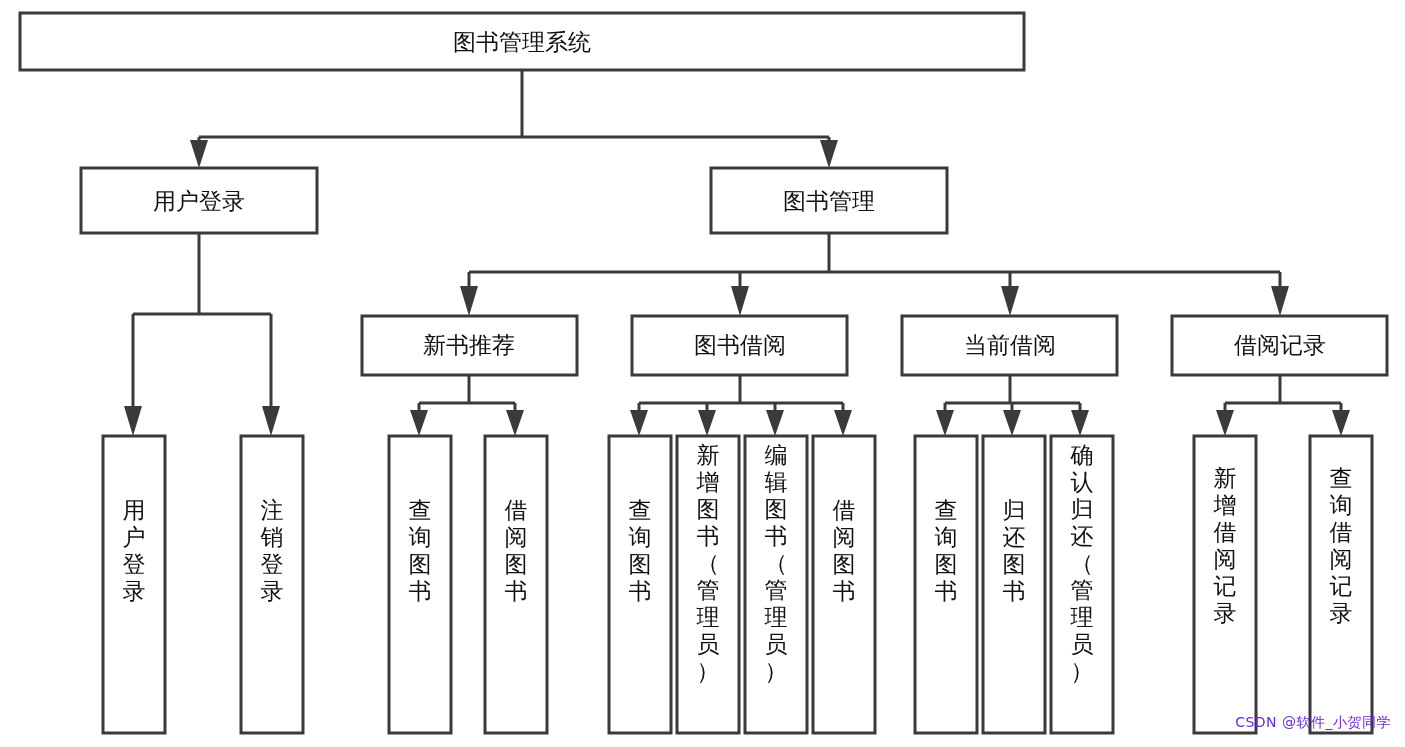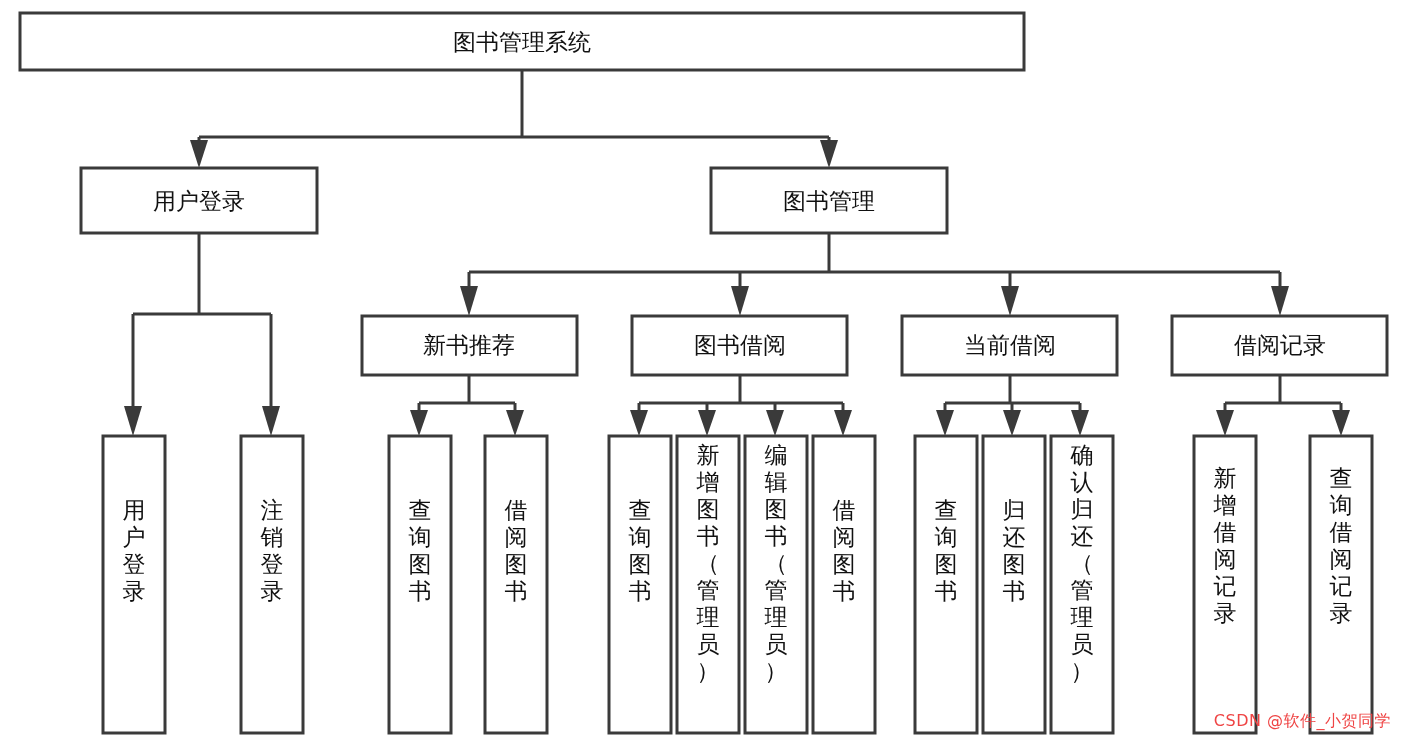--- a/index.html
+++ b/index.html
@@ -52,22 +52,22 @@
     font-family: "DejaVu Sans", "Liberation Sans", sans-serif;
     font-size: 23px;
     fill: #111111;
     text-anchor: middle;
   }
   .watermark {
     position: absolute;
     right: 14px;
     bottom: 6px;
     font-family: "DejaVu Sans", "Liberation Sans", sans-serif;
-    font-size: 16px;
-    color: #ef4444;
+    font-size: 14px;
+    color: #6d28d9;
     white-space: nowrap;
     letter-spacing: 0.5px;
   }
 </style>
 </head>
 <body>
 
 <div id="diagram-root">
 
   <svg id="flow-svg" viewBox="0 0 1405 747">

